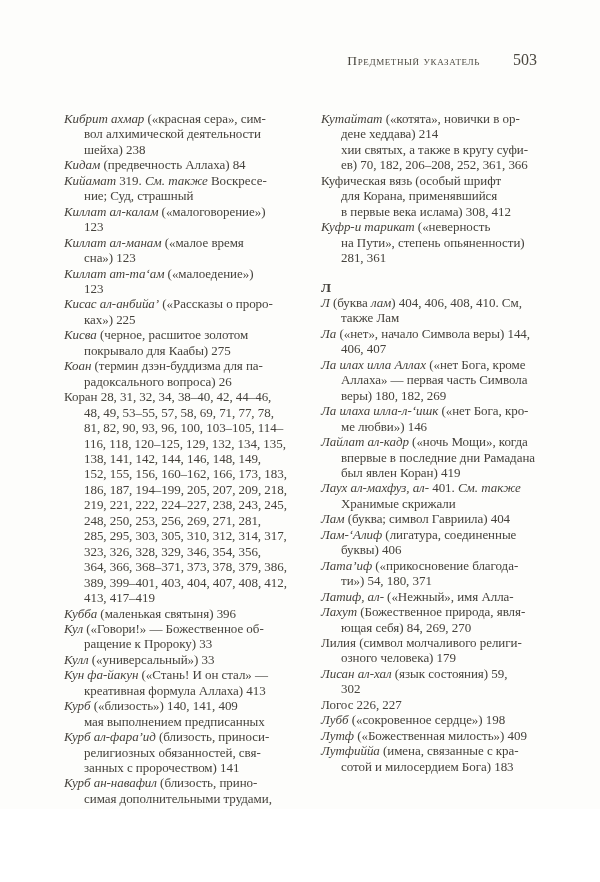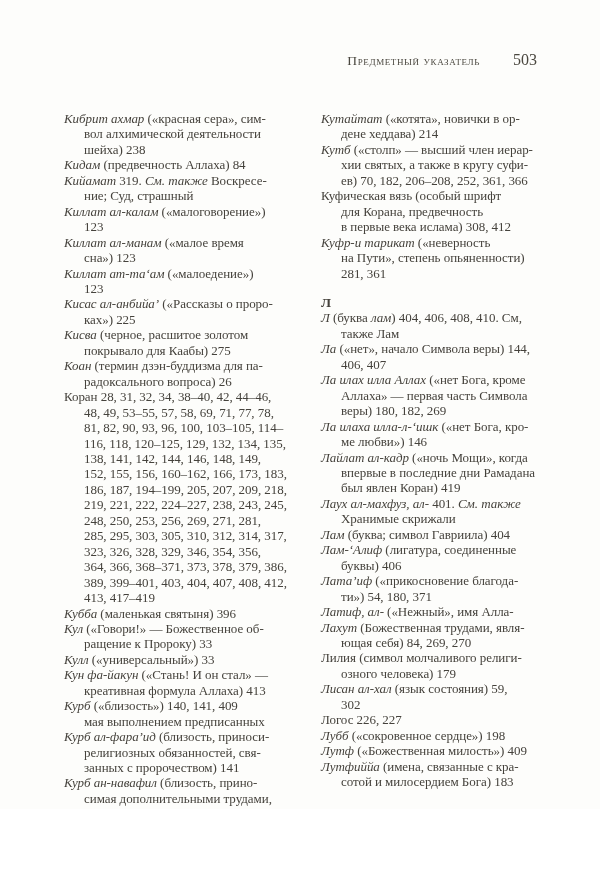--- a/index.html
+++ b/index.html
@@ -147,27 +147,26 @@
           <div class="line cont"><span>симая дополнительными трудами,</span></div>
           <div class="line cont"><span>связанными со святостью) 141</span></div>
         </div>
       </section>
     <section class="col">
         <div class="entry">
           <div class="line"><span class="it">Кутайтат</span><span> («котята», новички в ор-</span></div>
           <div class="line cont"><span>дене хеддава) 214</span></div>
         </div>
         <div class="entry">
-          <div class="line"><span class="it">Кутб</span><span> («столп» — высший член иерар-</span></div>
           <div class="line cont"><span>хии святых, а также в кругу суфи-</span></div>
           <div class="line cont"><span>ев) 70, 182, 206–208, 252, 361, 366</span></div>
         </div>
         <div class="entry">
           <div class="line"><span>Куфическая вязь (особый шрифт</span></div>
-          <div class="line cont"><span>для Корана, предвечность</span></div>
+          <div class="line cont"><span>для Корана, применявшийся</span></div>
           <div class="line cont"><span>в первые века ислама) 308, 412</span></div>
         </div>
         <div class="entry">
           <div class="line"><span class="it">Куфр-и тарикат</span><span> («неверность</span></div>
           <div class="line cont"><span>на Пути», степень опьяненности)</span></div>
           <div class="line cont"><span>281, 361</span></div>
         </div>
         <div class="section-heading">Л</div>
         <div class="entry">
           <div class="line"><span class="it">Л</span><span> (буква </span><span class="it">лам</span><span>) 404, 406, 408, 410. См,</span></div>
@@ -203,21 +202,21 @@
           <div class="line cont"><span>буквы) 406</span></div>
         </div>
         <div class="entry">
           <div class="line"><span class="it">Лата’иф</span><span> («прикосновение благода-</span></div>
           <div class="line cont"><span>ти») 54, 180, 371</span></div>
         </div>
         <div class="entry">
           <div class="line"><span class="it">Латиф, ал-</span><span> («Нежный», имя Алла-</span></div>
         </div>
         <div class="entry">
-          <div class="line"><span class="it">Лахут</span><span> (Божественная трудами, явля-</span></div>
+          <div class="line"><span class="it">Лахут</span><span> (Божественное природа, явля-</span></div>
           <div class="line cont"><span>ющая себя) 84, 269, 270</span></div>
         </div>
         <div class="entry">
           <div class="line"><span>Лилия (символ молчаливого религи-</span></div>
           <div class="line cont"><span>озного человека) 179</span></div>
         </div>
         <div class="entry">
           <div class="line"><span class="it">Лисан ал-хал</span><span> (язык состояния) 59,</span></div>
           <div class="line cont"><span>302</span></div>
         </div>

